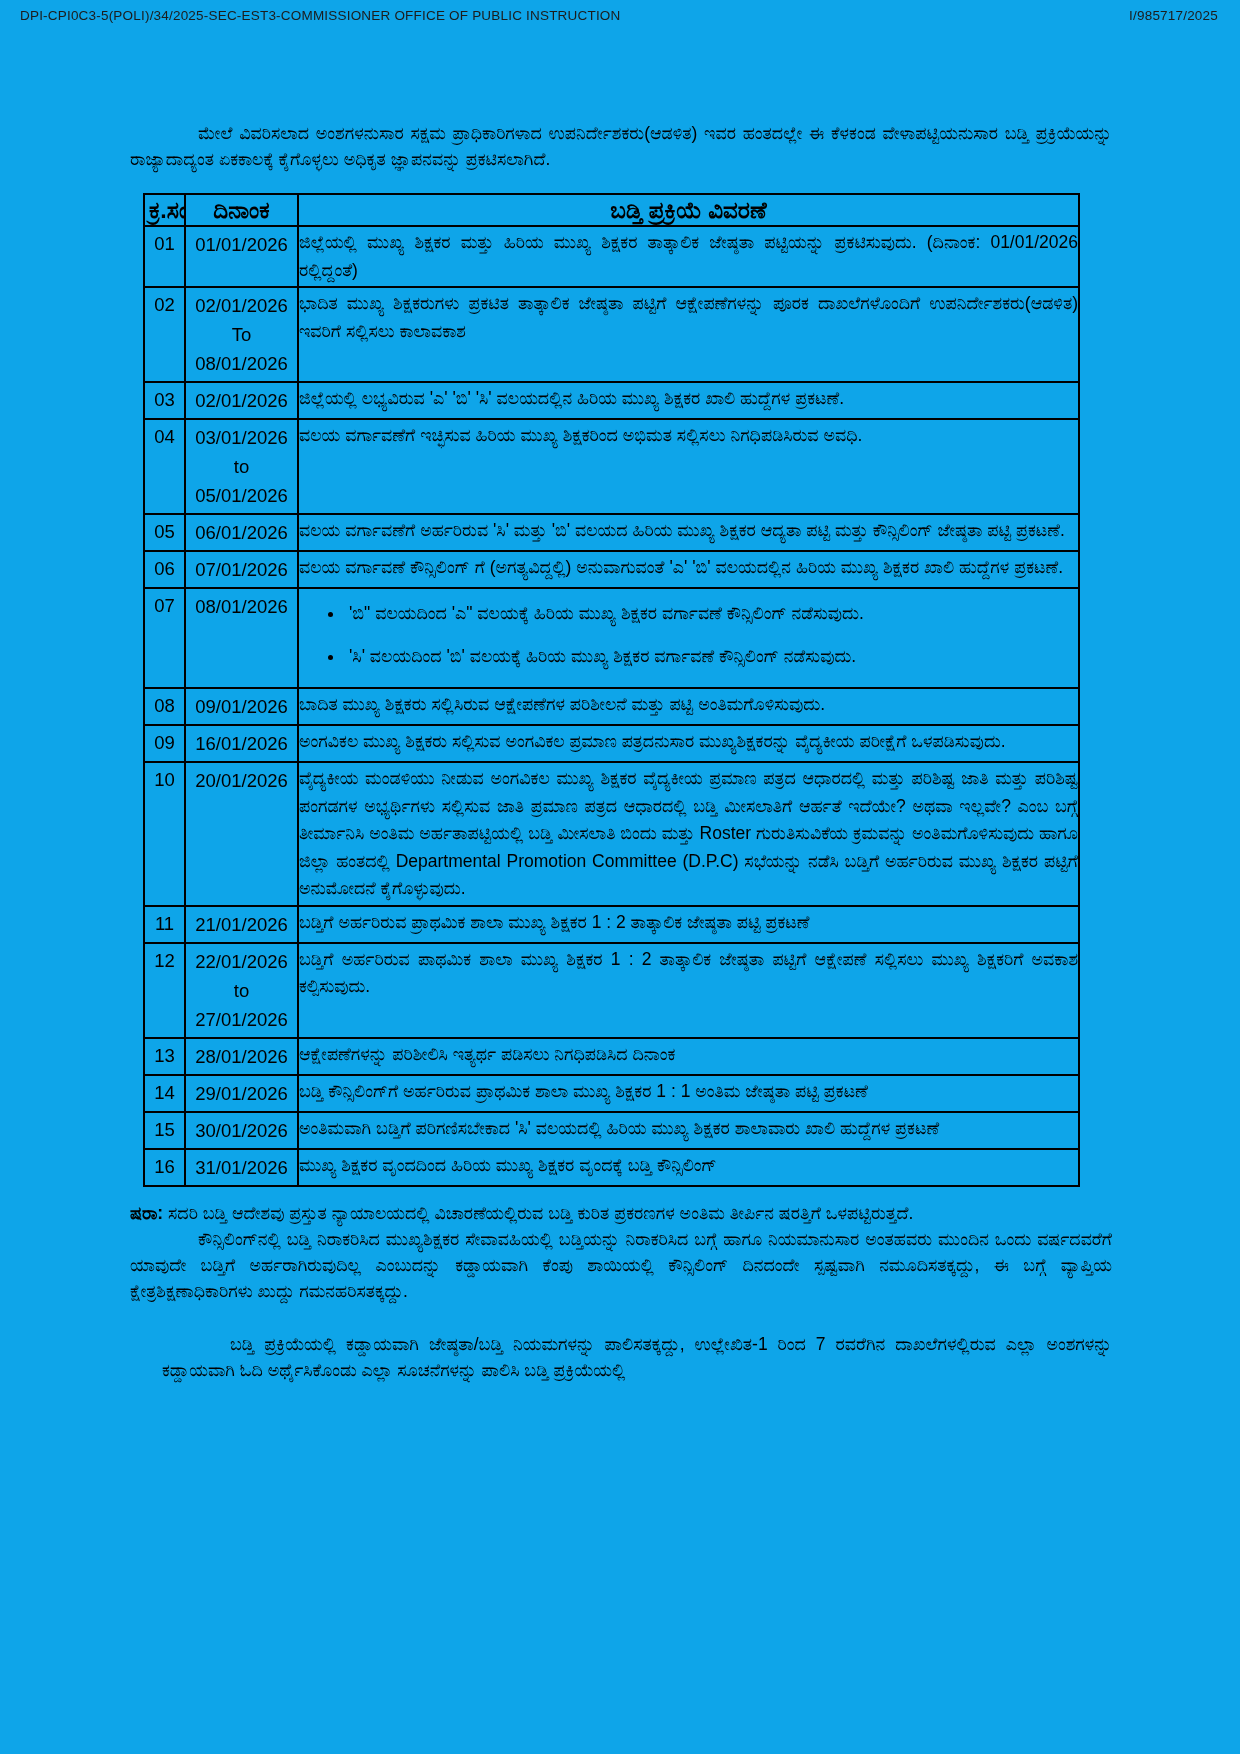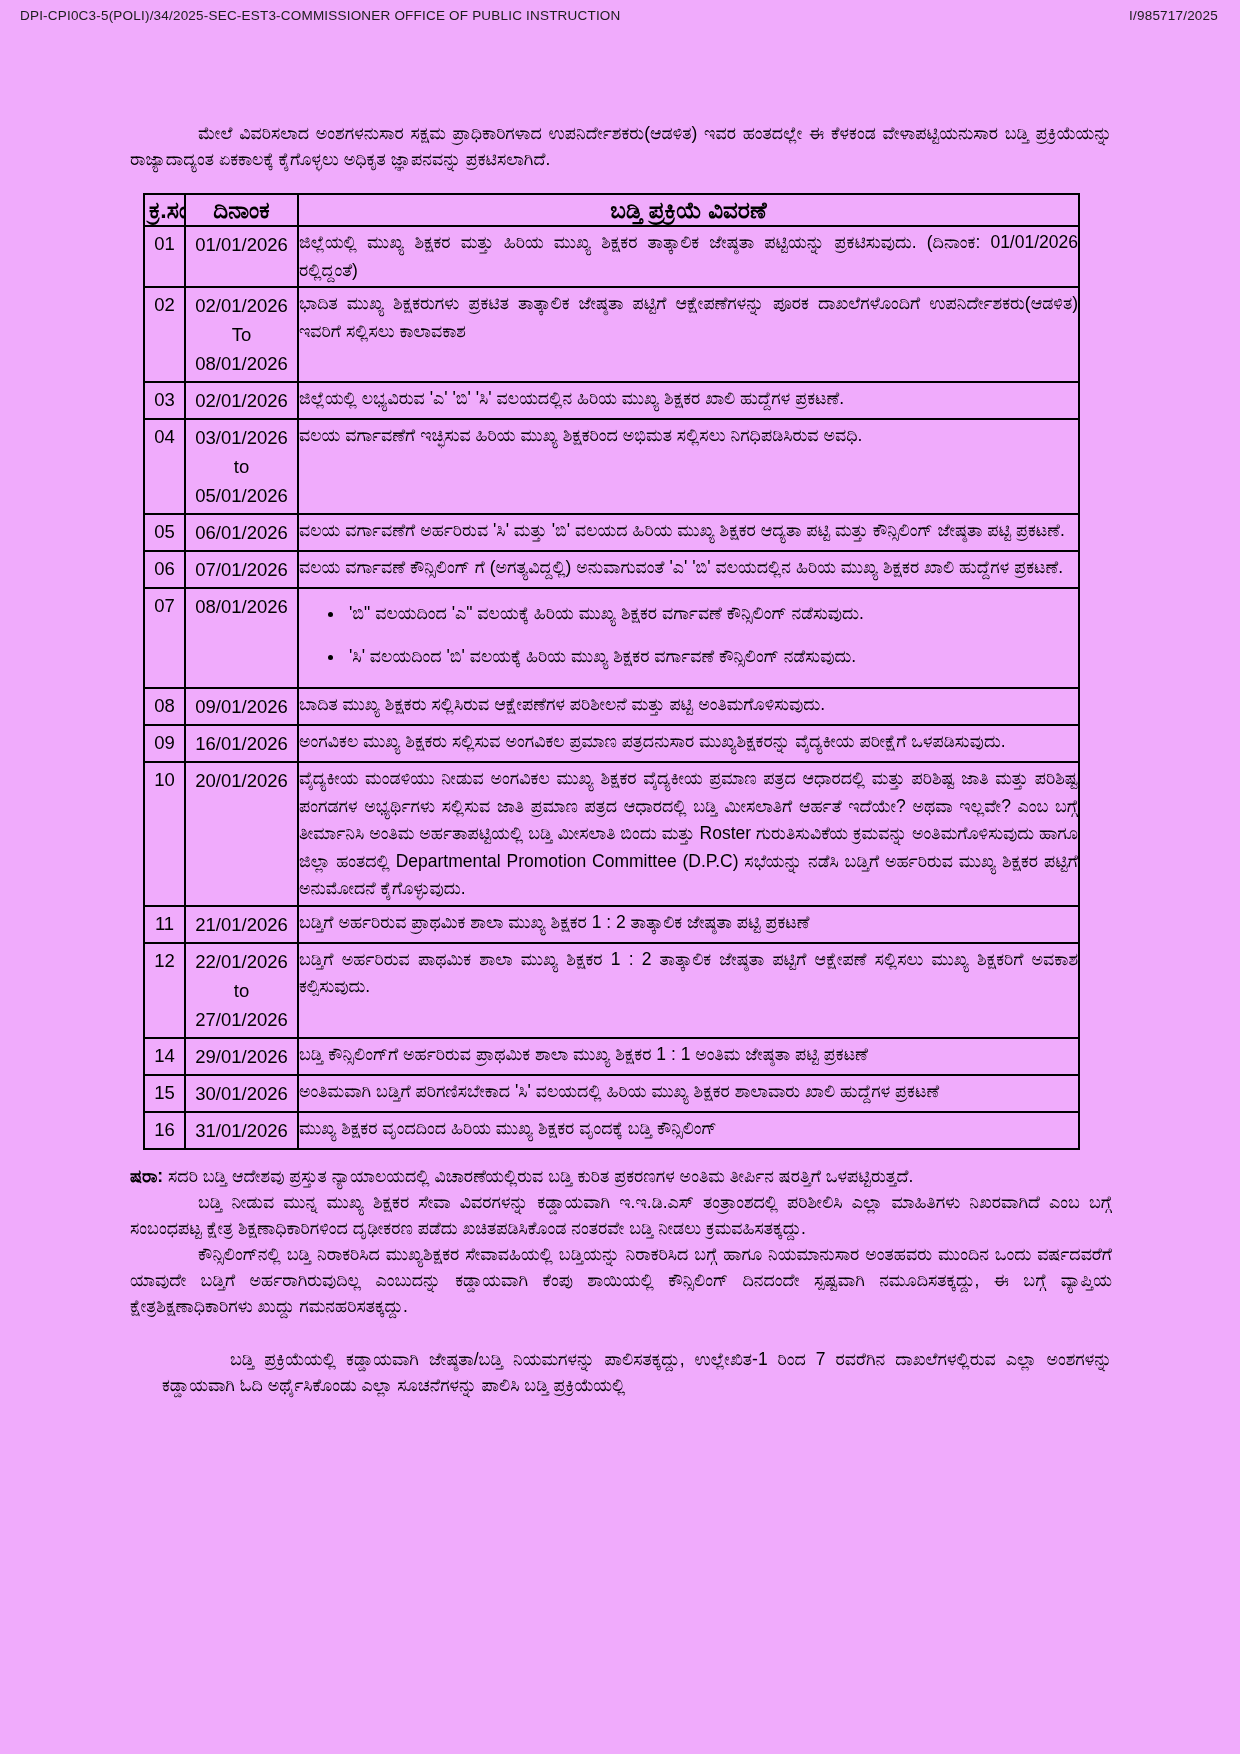--- a/index.html
+++ b/index.html
@@ -1,17 +1,17 @@
 <!DOCTYPE html>
 <html><head>
 <meta charset="utf-8">
 <style>
   html,body { margin:0; padding:0; background:#fff; }
   .page {
-    position:relative; width:1240px; height:1754px; background:#f0abfc;
+    position:relative; width:1240px; height:1754px; background:#0ea5e9;
     color:#000; font-family:"Liberation Sans","DejaVu Sans",sans-serif;
     overflow:hidden;
   }
   .eo-header {
     position:absolute; top:8px; left:20px; width:1198px;
     display:flex; justify-content:space-between; align-items:flex-start;
     font-size:13.5px; letter-spacing:0.2px; color:#1c1c1c; white-space:nowrap;
   }
   .content {
     position:absolute; top:120px; left:130px; width:982px;
@@ -132,39 +132,43 @@
             <td class="c-desc">ಬಡ್ತಿಗೆ ಅರ್ಹರಿರುವ ಪ್ರಾಥಮಿಕ ಶಾಲಾ ಮುಖ್ಯ ಶಿಕ್ಷಕರ 1 : 2 ತಾತ್ಕಾಲಿಕ ಜೇಷ್ಠತಾ ಪಟ್ಟಿ ಪ್ರಕಟಣೆ</td>
           </tr>
           <tr>
             <td class="c-no">12</td>
             <td class="c-date">22/01/2026
 to
 27/01/2026</td>
             <td class="c-desc">ಬಡ್ತಿಗೆ ಅರ್ಹರಿರುವ ಪಾಥಮಿಕ ಶಾಲಾ ಮುಖ್ಯ ಶಿಕ್ಷಕರ 1 : 2 ತಾತ್ಕಾಲಿಕ ಜೇಷ್ಠತಾ ಪಟ್ಟಿಗೆ ಆಕ್ಷೇಪಣೆ ಸಲ್ಲಿಸಲು ಮುಖ್ಯ ಶಿಕ್ಷಕರಿಗೆ ಅವಕಾಶ ಕಲ್ಪಿಸುವುದು.</td>
           </tr>
           <tr>
+            <td class="c-no">13</td>
+            <td class="c-date">28/01/2026</td>
+            <td class="c-desc">ಆಕ್ಷೇಪಣೆಗಳನ್ನು ಪರಿಶೀಲಿಸಿ ಇತ್ಯರ್ಥ ಪಡಿಸಲು ನಿಗಧಿಪಡಿಸಿದ  ದಿನಾಂಕ</td>
+          </tr>
+          <tr>
             <td class="c-no">14</td>
             <td class="c-date">29/01/2026</td>
             <td class="c-desc">ಬಡ್ತಿ ಕೌನ್ಸಿಲಿಂಗ್‌ಗೆ ಅರ್ಹರಿರುವ ಪ್ರಾಥಮಿಕ ಶಾಲಾ ಮುಖ್ಯ ಶಿಕ್ಷಕರ 1 : 1 ಅಂತಿಮ ಜೇಷ್ಠತಾ ಪಟ್ಟಿ ಪ್ರಕಟಣೆ</td>
           </tr>
           <tr>
             <td class="c-no">15</td>
             <td class="c-date">30/01/2026</td>
             <td class="c-desc">ಅಂತಿಮವಾಗಿ ಬಡ್ತಿಗೆ ಪರಿಗಣಿಸಬೇಕಾದ 'ಸಿ' ವಲಯದಲ್ಲಿ ಹಿರಿಯ ಮುಖ್ಯ ಶಿಕ್ಷಕರ ಶಾಲಾವಾರು ಖಾಲಿ ಹುದ್ದೆಗಳ ಪ್ರಕಟಣೆ</td>
           </tr>
           <tr>
             <td class="c-no">16</td>
             <td class="c-date">31/01/2026</td>
             <td class="c-desc">ಮುಖ್ಯ ಶಿಕ್ಷಕರ ವೃಂದದಿಂದ ಹಿರಿಯ ಮುಖ್ಯ ಶಿಕ್ಷಕರ ವೃಂದಕ್ಕೆ ಬಡ್ತಿ ಕೌನ್ಸಿಲಿಂಗ್</td>
           </tr>
         </tbody>
     </table>
 
     <p class="remark"><span class="remark-label">ಷರಾ:</span><span> ಸದರಿ ಬಡ್ತಿ ಆದೇಶವು ಪ್ರಸ್ತುತ ನ್ಯಾಯಾಲಯದಲ್ಲಿ ವಿಚಾರಣೆಯಲ್ಲಿರುವ ಬಡ್ತಿ ಕುರಿತ ಪ್ರಕರಣಗಳ ಅಂತಿಮ ತೀರ್ಪಿನ ಷರತ್ತಿಗೆ ಒಳಪಟ್ಟಿರುತ್ತದೆ.</span></p>
 
-    <p class="para-indent">ಬಡ್ತಿ ನೀಡುವ ಮುನ್ನ ಮುಖ್ಯ ಶಿಕ್ಷಕರ ಸೇವಾ ವಿವರಗಳನ್ನು ಕಡ್ಡಾಯವಾಗಿ ಇ.ಇ.ಡಿ.ಎಸ್ ತಂತ್ರಾಂಶದಲ್ಲಿ ಪರಿಶೀಲಿಸಿ ಎಲ್ಲಾ ಮಾಹಿತಿಗಳು ನಿಖರವಾಗಿದೆ ಎಂಬ ಬಗ್ಗೆ ಸಂಬಂಧಪಟ್ಟ ಕ್ಷೇತ್ರ ಶಿಕ್ಷಣಾಧಿಕಾರಿಗಳಿಂದ  ದೃಢೀಕರಣ ಪಡೆದು ಖಚಿತಪಡಿಸಿಕೊಂಡ ನಂತರವೇ ಬಡ್ತಿ ನೀಡಲು ಕ್ರಮವಹಿಸತಕ್ಕದ್ದು.</p>
 
     <p class="para-indent">ಕೌನ್ಸಿಲಿಂಗ್‌ನಲ್ಲಿ ಬಡ್ತಿ ನಿರಾಕರಿಸಿದ ಮುಖ್ಯಶಿಕ್ಷಕರ ಸೇವಾವಹಿಯಲ್ಲಿ ಬಡ್ತಿಯನ್ನು ನಿರಾಕರಿಸಿದ ಬಗ್ಗೆ ಹಾಗೂ ನಿಯಮಾನುಸಾರ ಅಂತಹವರು ಮುಂದಿನ ಒಂದು ವರ್ಷದವರೆಗೆ ಯಾವುದೇ ಬಡ್ತಿಗೆ ಅರ್ಹರಾಗಿರುವುದಿಲ್ಲ ಎಂಬುದನ್ನು ಕಡ್ಡಾಯವಾಗಿ ಕೆಂಪು ಶಾಯಿಯಲ್ಲಿ ಕೌನ್ಸಿಲಿಂಗ್ ದಿನದಂದೇ  ಸ್ಪಷ್ಟವಾಗಿ ನಮೂದಿಸತಕ್ಕದ್ದು, ಈ ಬಗ್ಗೆ ವ್ಯಾಪ್ತಿಯ ಕ್ಷೇತ್ರಶಿಕ್ಷಣಾಧಿಕಾರಿಗಳು ಖುದ್ದು ಗಮನಹರಿಸತಕ್ಕದ್ದು.</p>
 
     <p class="para-indent para-last">ಬಡ್ತಿ ಪ್ರಕ್ರಿಯೆಯಲ್ಲಿ ಕಡ್ಡಾಯವಾಗಿ ಜೇಷ್ಠತಾ/ಬಡ್ತಿ ನಿಯಮಗಳನ್ನು ಪಾಲಿಸತಕ್ಕದ್ದು, ಉಲ್ಲೇಖಿತ-1 ರಿಂದ 7 ರವರೆಗಿನ ದಾಖಲೆಗಳಲ್ಲಿರುವ ಎಲ್ಲಾ ಅಂಶಗಳನ್ನು ಕಡ್ಡಾಯವಾಗಿ ಓದಿ ಅರ್ಥೈಸಿಕೊಂಡು ಎಲ್ಲಾ  ಸೂಚನೆಗಳನ್ನು ಪಾಲಿಸಿ ಬಡ್ತಿ ಪ್ರಕ್ರಿಯೆಯಲ್ಲಿ</p>
 
   </div>
 </div>
 
 </body></html>

